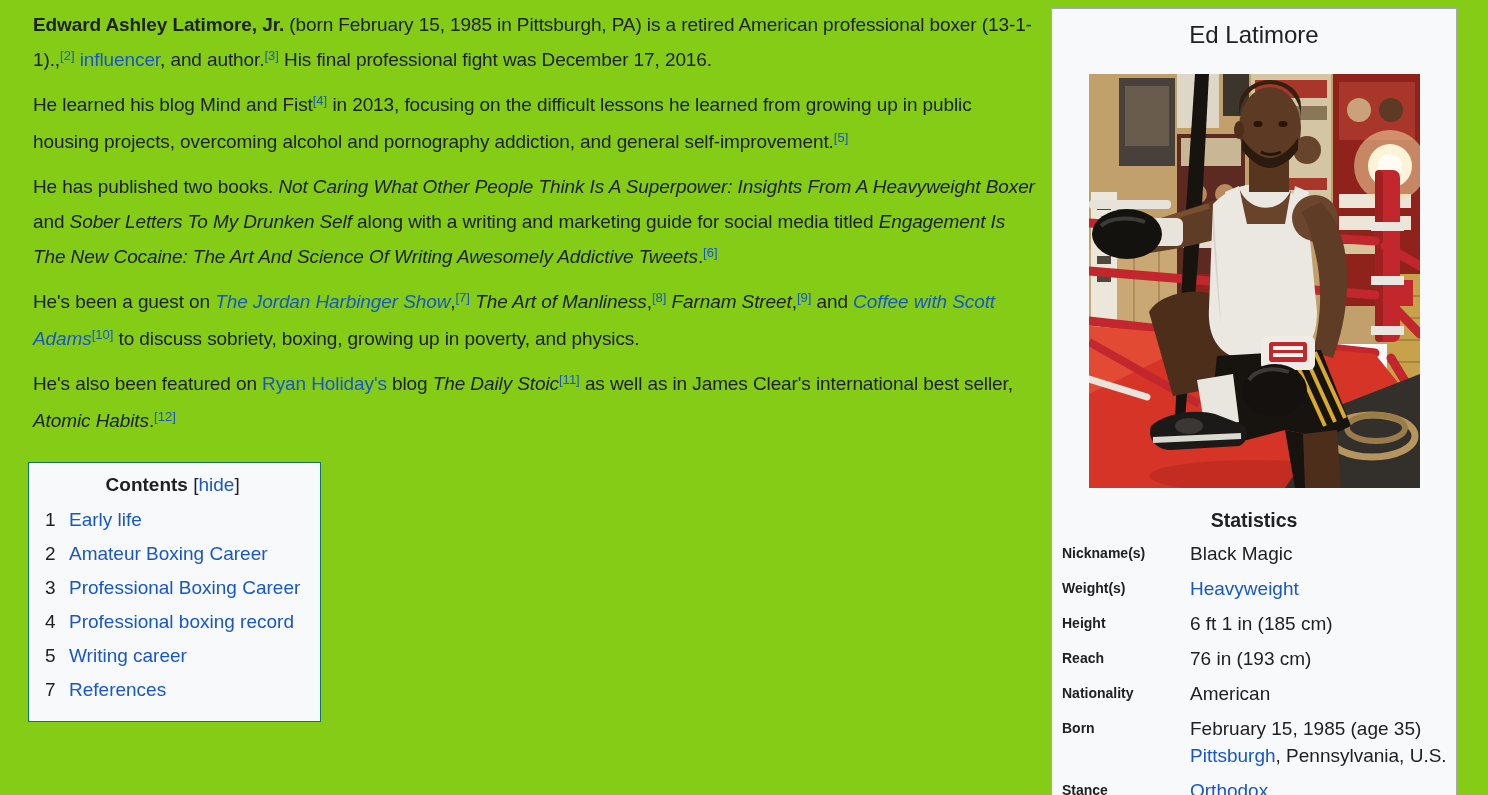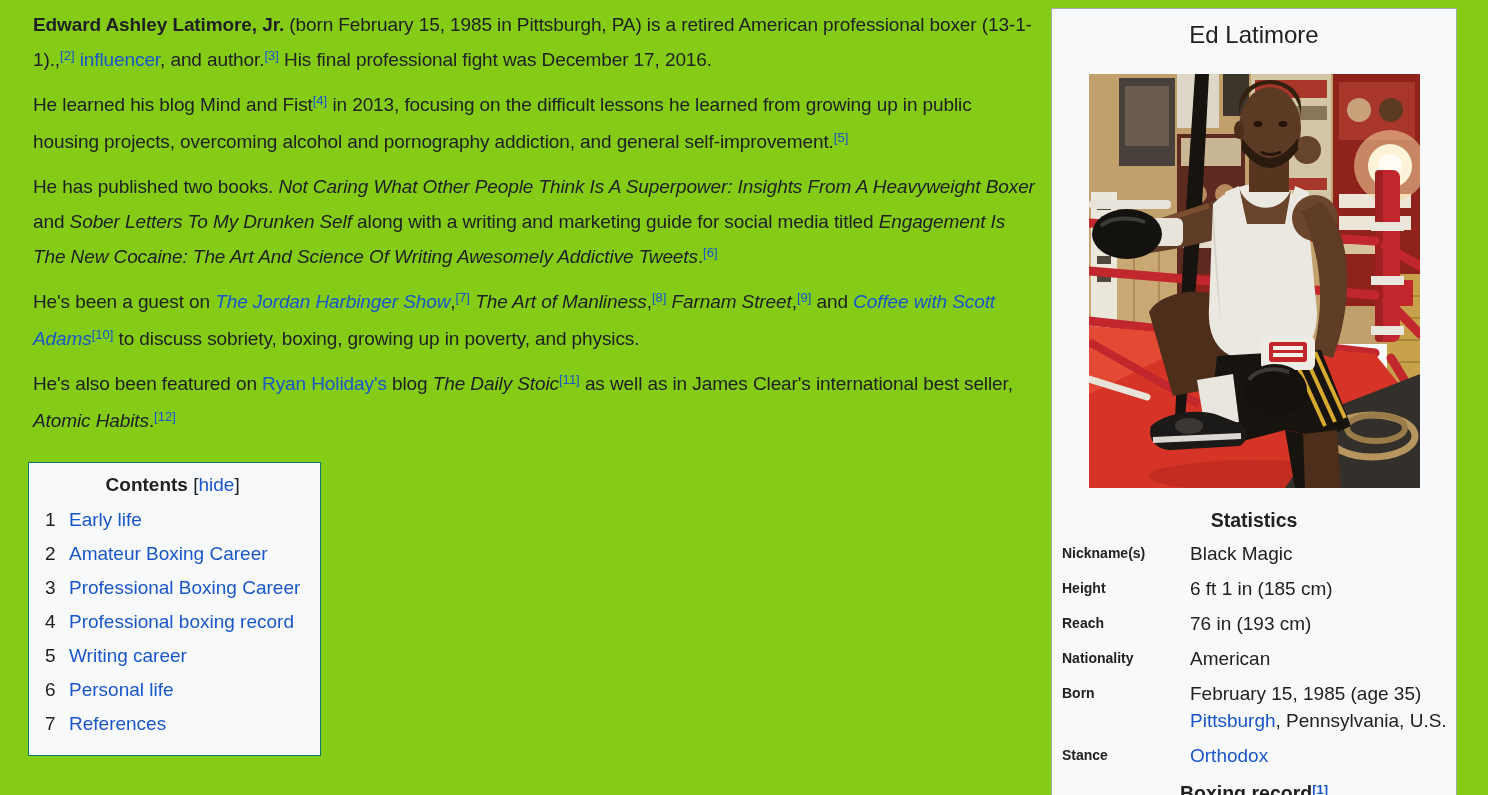--- a/index.html
+++ b/index.html
@@ -55,21 +55,20 @@
       <div class="toc-header">
         <span class="toc-title">Contents</span>
         <span class="toc-toggle"><span>[</span><a>hide</a><span>]</span></span>
       </div>
       <ul class="toc-list">
         <li><span class="toc-num">1</span><a class="toc-link">Early life</a></li>
         <li><span class="toc-num">2</span><a class="toc-link">Amateur Boxing Career</a></li>
         <li><span class="toc-num">3</span><a class="toc-link">Professional Boxing Career</a></li>
         <li><span class="toc-num">4</span><a class="toc-link">Professional boxing record</a></li>
         <li><span class="toc-num">5</span><a class="toc-link">Writing career</a></li>
-        <li><span class="toc-num">6</span><a class="toc-link">Personal life</a></li>
         <li><span class="toc-num">7</span><a class="toc-link">References</a></li>
       </ul>
     </div>
   </div>
 
   <aside class="infobox">
     <div class="infobox-title">Ed Latimore</div>
 
     <svg class="infobox-photo" viewBox="0 0 331 414" xmlns="http://www.w3.org/2000/svg" role="img">
 
@@ -213,20 +212,24 @@
 
     <div class="infobox-section">Statistics</div>
 
     <table class="infobox-table">
       <tbody>
         <tr>
           <th>Nickname(s)</th>
           <td><span>Black Magic</span></td>
         </tr>
         <tr>
+          <th>Weight(s)</th>
+          <td><span class="seg-link">Heavyweight</span></td>
+        </tr>
+        <tr>
           <th>Height</th>
           <td><span>6 ft 1 in (185 cm)</span></td>
         </tr>
         <tr>
           <th>Reach</th>
           <td><span>76 in (193 cm)</span></td>
         </tr>
         <tr>
           <th>Nationality</th>
           <td><span>American</span></td>

